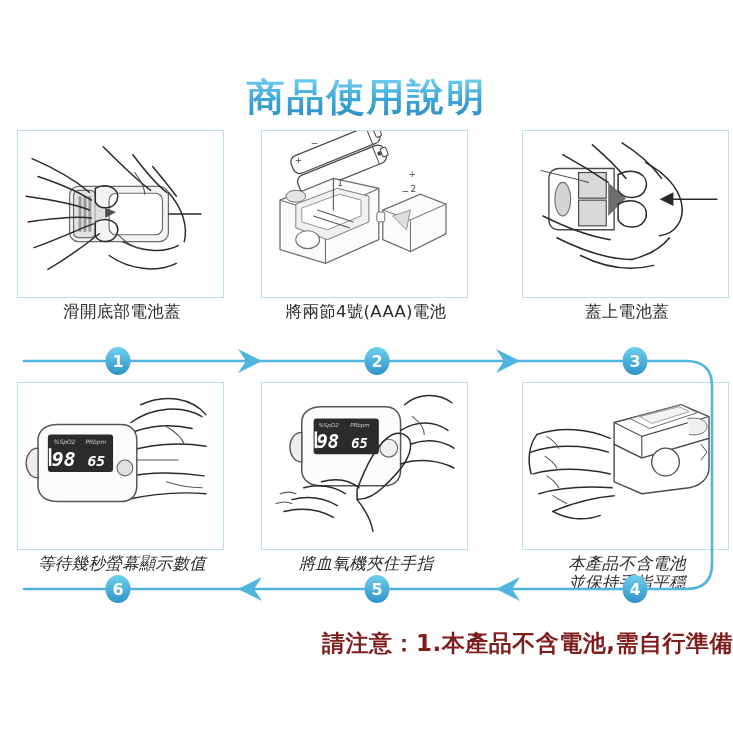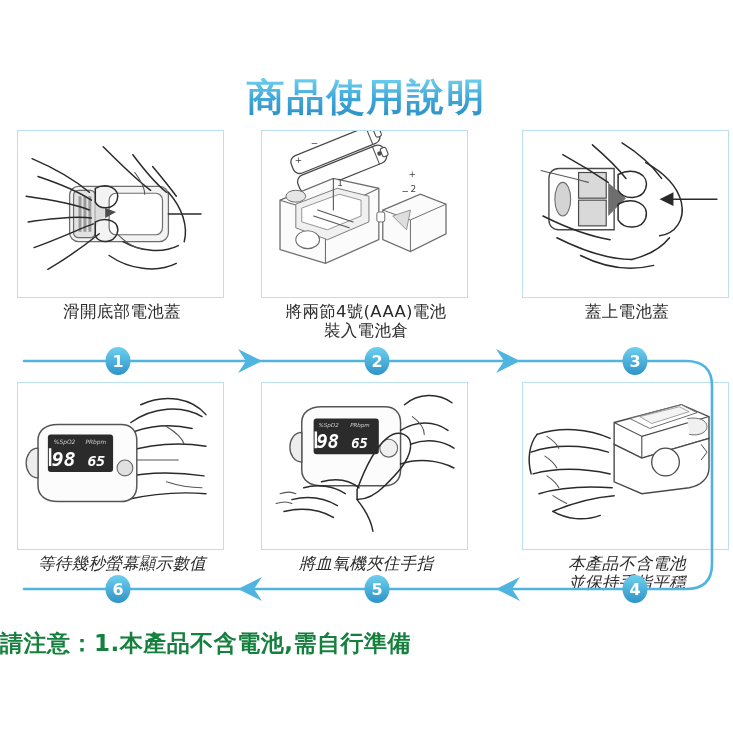--- a/index.html
+++ b/index.html
@@ -53,23 +53,23 @@
     letter-spacing:.3px;
   }
   .caption .ln{display:block;}
 
   
   .flow{position:absolute;left:0;top:340px;width:733px;height:290px;pointer-events:none;}
 
   
   .notice{
     position:absolute;left:0;top:628px;width:733px;
-    text-align:left;
+    text-align:right;
     font-size:23px;font-weight:bold;
-    color:#15803d;
+    color:#7f1d1d;
     letter-spacing:.5px;
   }
 
   
   .ln-art{fill:none;stroke:#2a2a2a;stroke-width:1.5;stroke-linecap:round;stroke-linejoin:round;}
   .ln-art-thin{fill:none;stroke:#555;stroke-width:1.1;stroke-linecap:round;stroke-linejoin:round;}
   .dev-body{fill:#f3f3f3;stroke:#6d6d6d;stroke-width:1.3;}
   .dev-body2{fill:#e2e2e2;stroke:#6d6d6d;stroke-width:1.2;}
   .screen-dark{fill:#2b2b2b;}
   .screen-txt{fill:#ffffff;font-family:"DejaVu Sans Mono","Liberation Mono",monospace;font-weight:bold;}
@@ -161,21 +161,20 @@
           <path d="M122 80 L160 64 L186 74 L186 104 L150 122 L122 110 Z" fill="#fbfbfb" stroke="#6d6d6d" stroke-width="1.3"></path>
           <path d="M122 80 L150 90 L150 122" fill="none" stroke="#6d6d6d" stroke-width="1"></path>
           <path d="M150 90 L186 74" fill="none" stroke="#6d6d6d" stroke-width="1"></path>
           <polygon points="132,86 150,80 146,100" fill="#dedede" stroke="#8a8a8a" stroke-width=".9"></polygon>
           <rect x="116" y="82" width="8" height="10" rx="2" fill="#fff" stroke="#6d6d6d" stroke-width="1"></rect>
           <text x="150" y="62" class="num-lbl">2</text>
         </svg>
       </div>
       <div class="caption">
         <span class="ln">將兩節4號(AAA)電池</span>
-        <span class="ln">裝入電池倉</span>
       </div>
     </div>
 
     <div class="cell c2">
       <div class="frame">
         <svg viewBox="0 0 207 168">
 
           <path d="M26 48 C26 42 30 38 36 38 L92 38 L92 100 L36 100 C30 100 26 96 26 90 Z" fill="#fff" stroke="#4a4a4a" stroke-width="1.4"></path>
           <ellipse cx="40" cy="69" rx="8" ry="17" fill="#d4d4d4" stroke="#6d6d6d" stroke-width="1.1"></ellipse>
           <rect x="56" y="42" width="28" height="26" fill="#d9d9d9" stroke="#4a4a4a" stroke-width="1.2"></rect>

